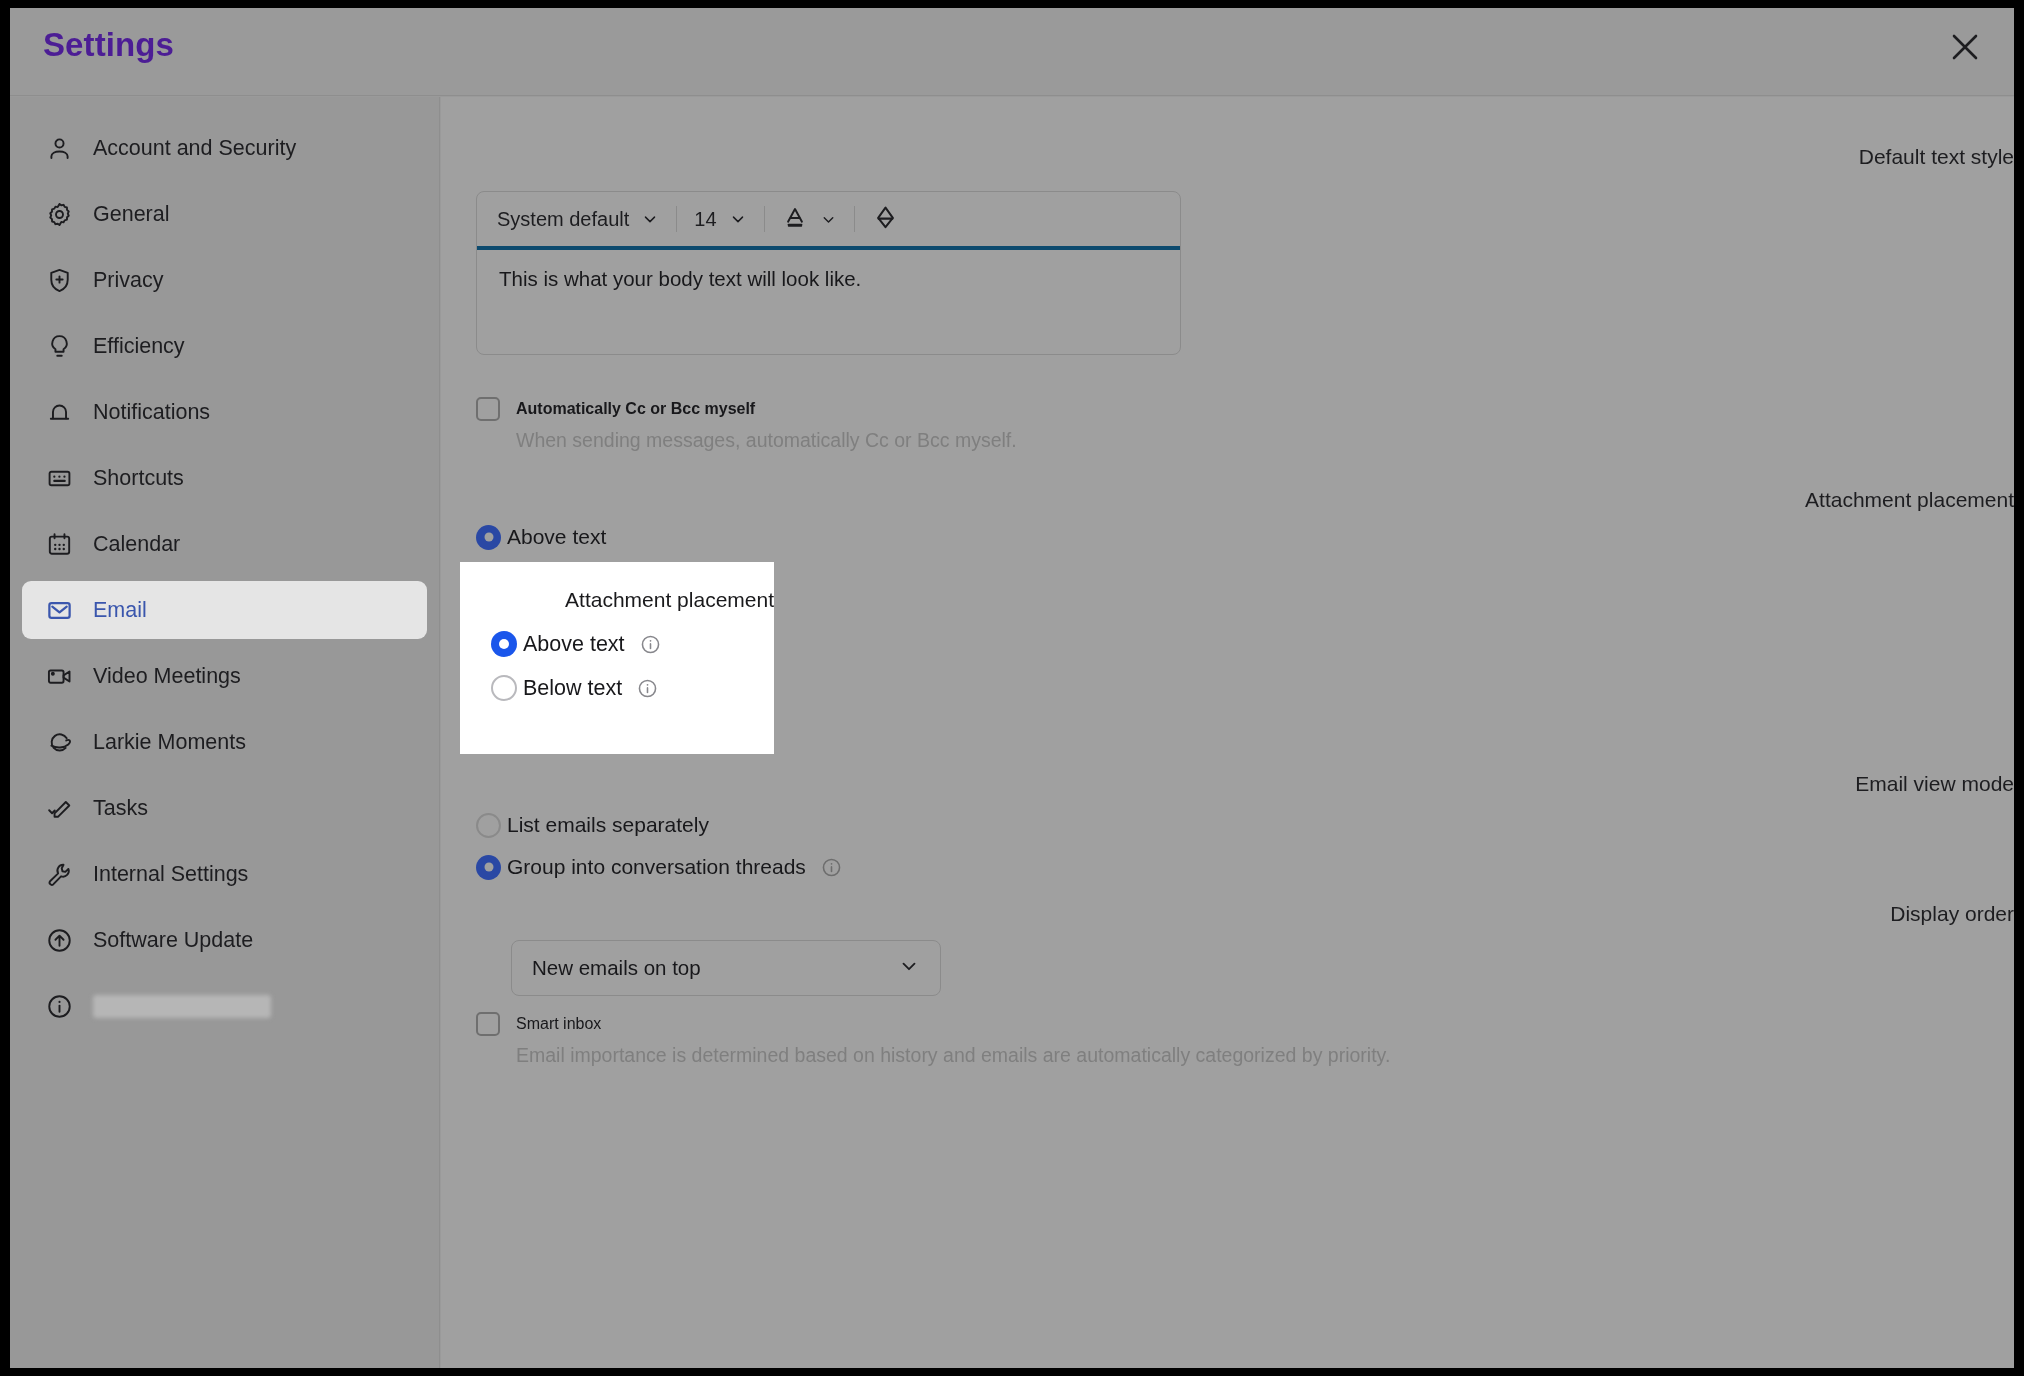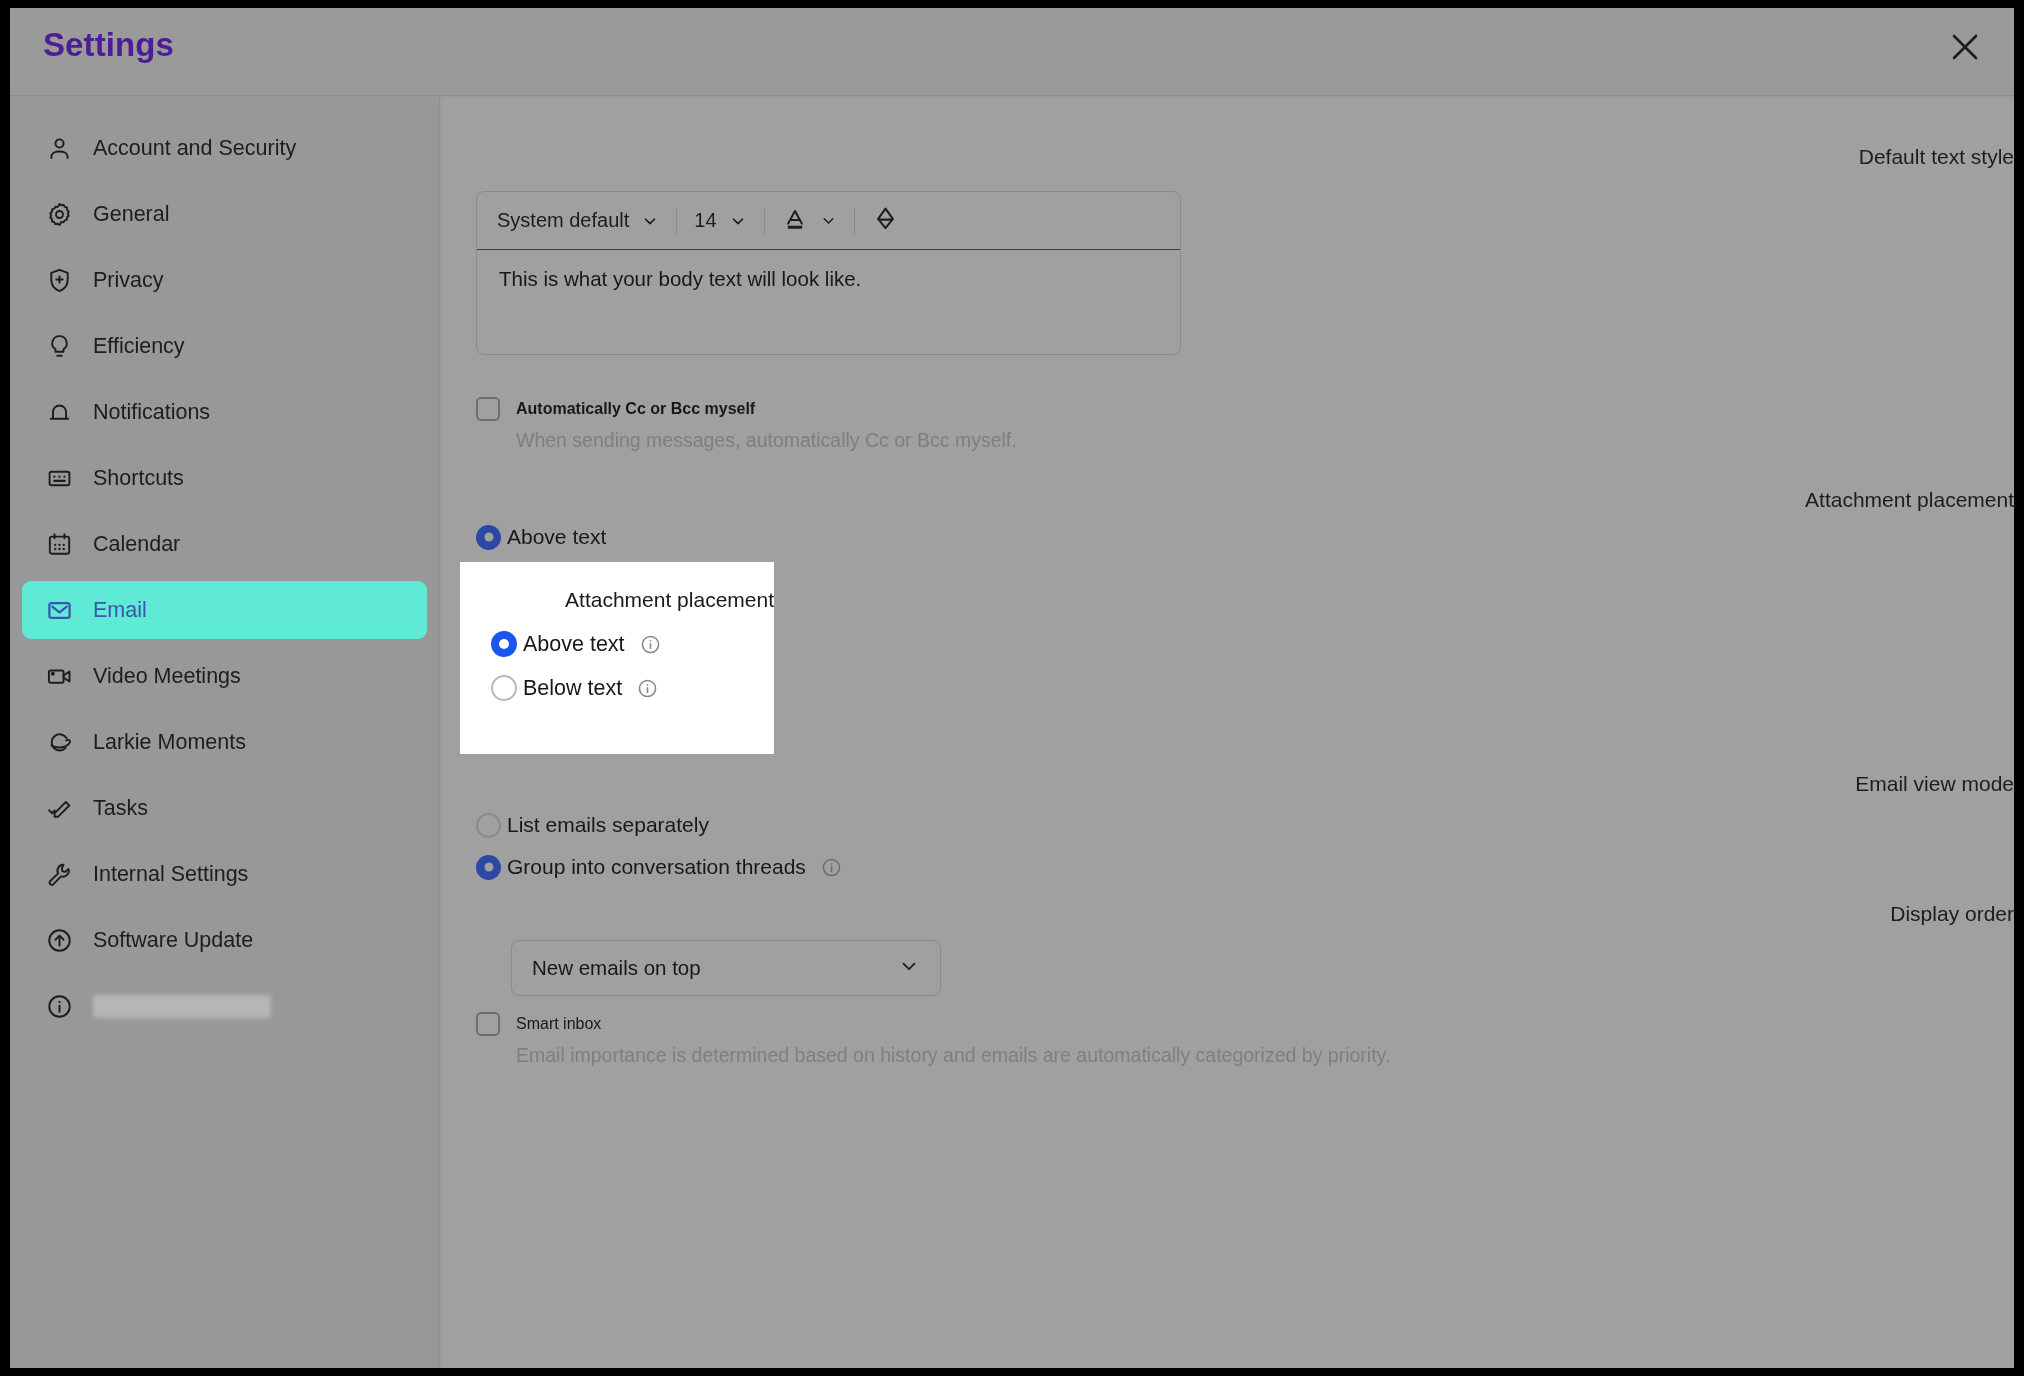--- a/index.html
+++ b/index.html
@@ -83,21 +83,21 @@
     align-items: center;
     justify-content: center;
     color: #1d1d20;
   }
   .nav-item .nav-label {
     font-size: 21.5px;
     color: #1d1d20;
     white-space: nowrap;
   }
   .nav-item.selected {
-    background: #5eead4;
+    background: #e5e5e5;
   }
   .nav-item.selected .nav-icon,
   .nav-item.selected .nav-label {
     color: #3a56ad;
   }
   .nav-item .nav-label.redacted {
     display: inline-block;
     width: 178px;
     height: 23px;
     background: #b6b6b6;
@@ -133,21 +133,21 @@
     margin-top: 22px;
     width: 705px;
     border: 1px solid #8b8b8b;
     border-radius: 8px;
     overflow: hidden;
   }
   #editor-toolbar {
     height: 58px;
     display: flex;
     align-items: center;
-    border-bottom: 1px solid #0c4a6e;
+    border-bottom: 4px solid #0c4a6e;
     padding-left: 20px;
   }
   .tb-group {
     display: flex;
     align-items: center;
     height: 36px;
     cursor: pointer;
   }
   .tb-label {
     font-size: 20px;

